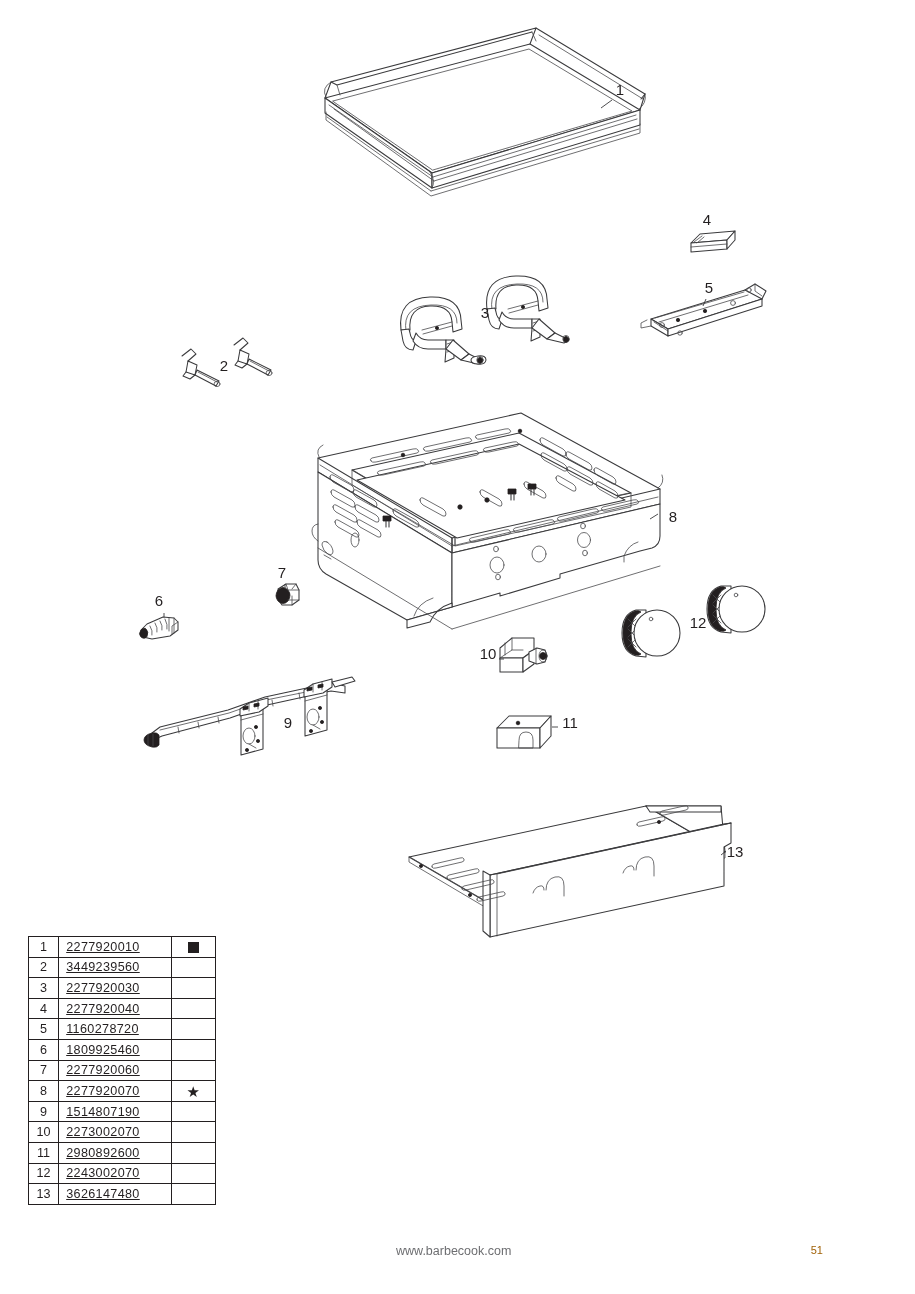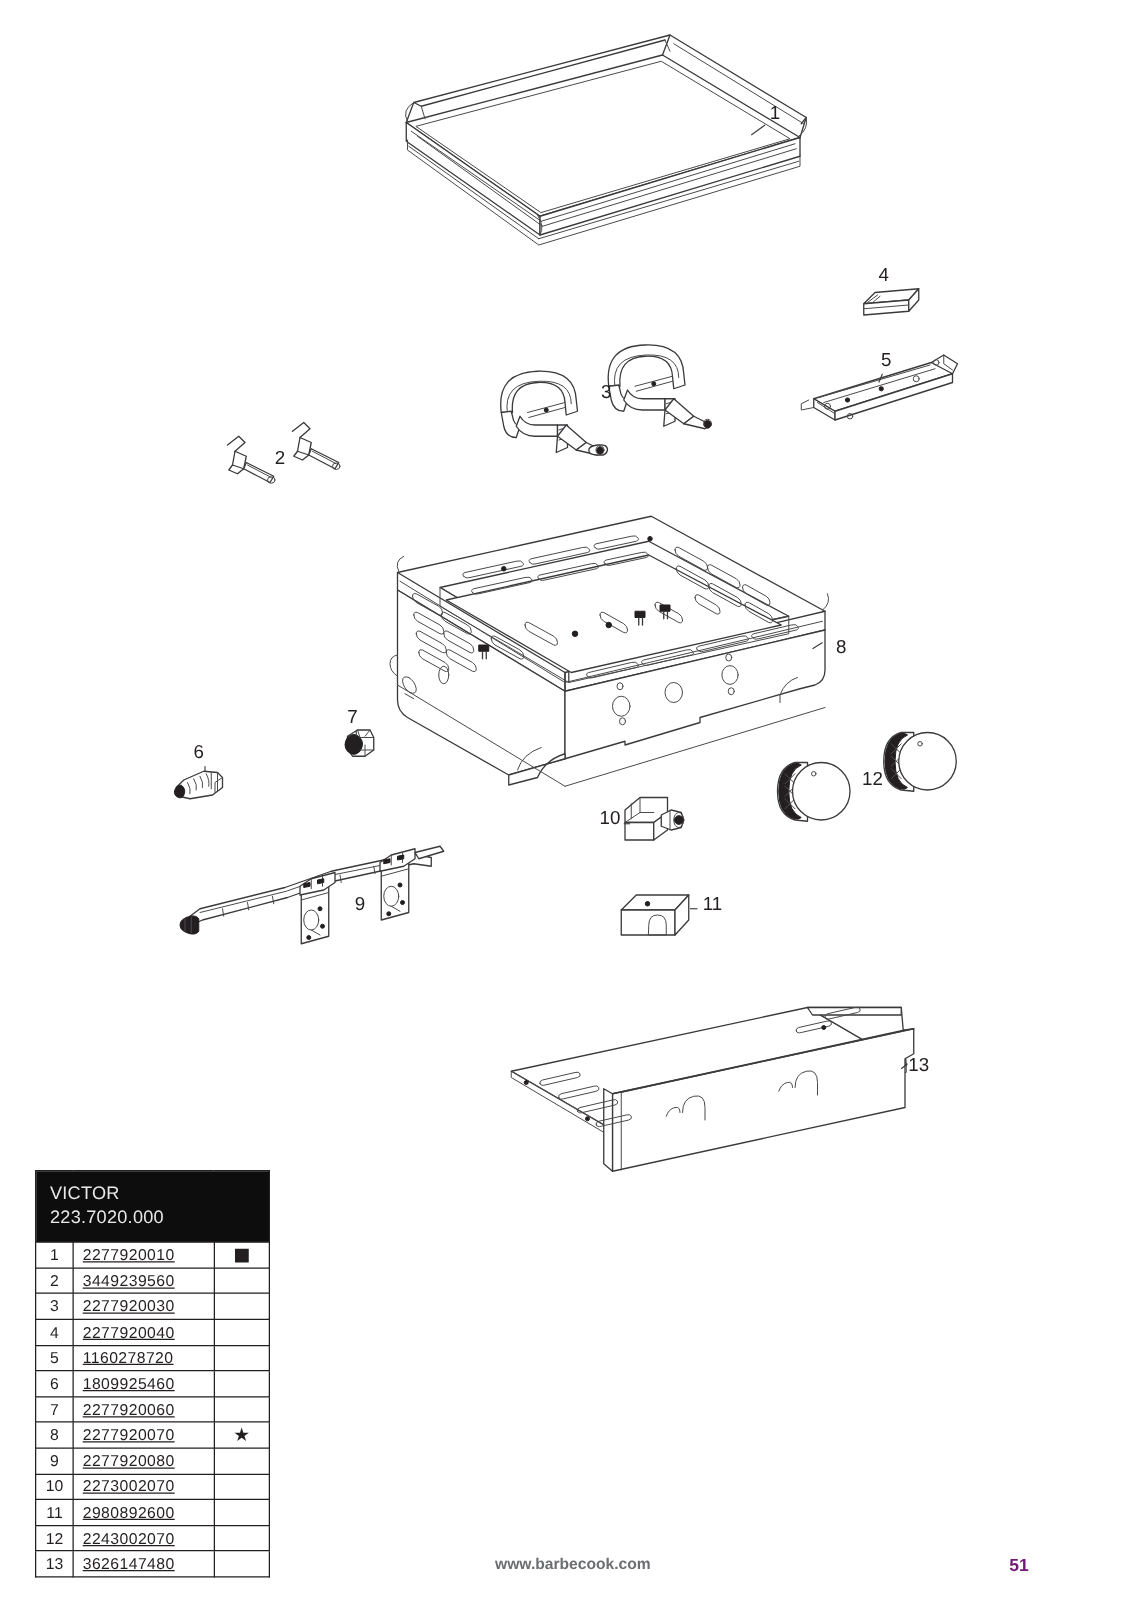--- a/index.html
+++ b/index.html
@@ -124,35 +124,34 @@
     vertical-align: middle;
   }
 
   
   #footer {
     position: absolute;
     left: 0;
     top: 1244px;
     width: 865px;
     height: 22px;
-    font-weight: bold;
   }
   #site-url {
     position: absolute;
     left: 396px;
     top: 0;
     font-size: 12.5px;
     color: #6d6e71;
   }
   #page-number {
     position: absolute;
     right: 42px;
     top: 0;
-    font-size: 14px;
-    color: #701a75;
+    font-size: 11px;
+    color: #a16207;
   }
 </style>
 </head>
 <body>
 
 <div id="page">
 
   <svg id="drawing" viewBox="0 0 915 1294">
 
     <g>
@@ -507,26 +506,20 @@
       <circle class="dark" cx="470" cy="895" r="1.6"></circle>
       <circle class="dark" cx="659" cy="822" r="1.6"></circle>
       <path class="lead" d="M726 851 L721 855"></path>
     </g>
     <text class="callout" x="735" y="857" text-anchor="middle">13</text>
 
   </svg>
 
   <table id="parts-table">
     <tbody>
-      <tr>
-        <td class="hdr-cell" colspan="3">
-          <span>VICTOR</span>
-          <span class="model">223.7020.000</span>
-        </td>
-      </tr>
 
       <tr>
         <td class="idx">1</td>
         <td class="pn">2277920010</td>
         <td class="mark"><span class="mk-square"></span></td>
       </tr>
       <tr>
         <td class="idx">2</td>
         <td class="pn">3449239560</td>
         <td class="mark"></td>
@@ -556,21 +549,21 @@
         <td class="pn">2277920060</td>
         <td class="mark"></td>
       </tr>
       <tr>
         <td class="idx">8</td>
         <td class="pn">2277920070</td>
         <td class="mark"><span class="mk-star">★</span></td>
       </tr>
       <tr>
         <td class="idx">9</td>
-        <td class="pn">2277920080</td>
+        <td class="pn">1514807190</td>
         <td class="mark"></td>
       </tr>
       <tr>
         <td class="idx">10</td>
         <td class="pn">2273002070</td>
         <td class="mark"></td>
       </tr>
       <tr>
         <td class="idx">11</td>
         <td class="pn">2980892600</td>

